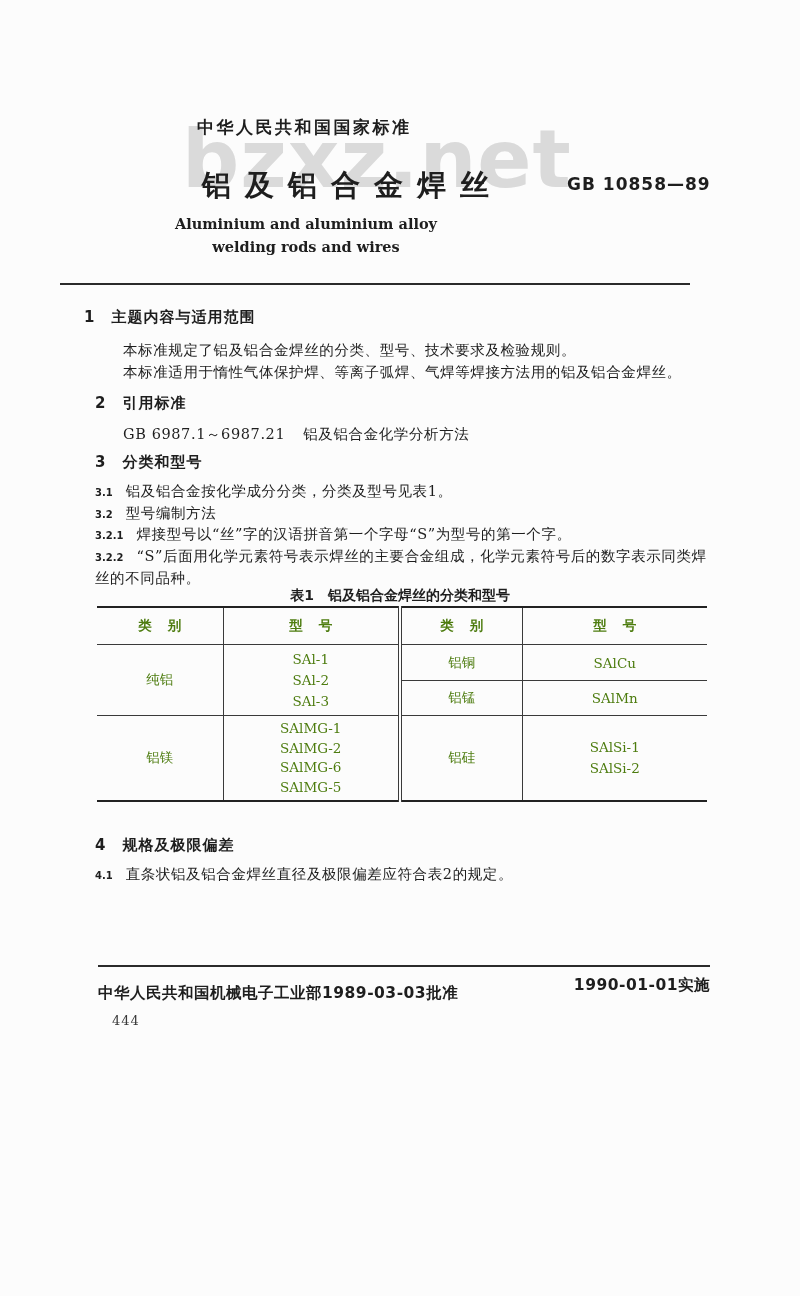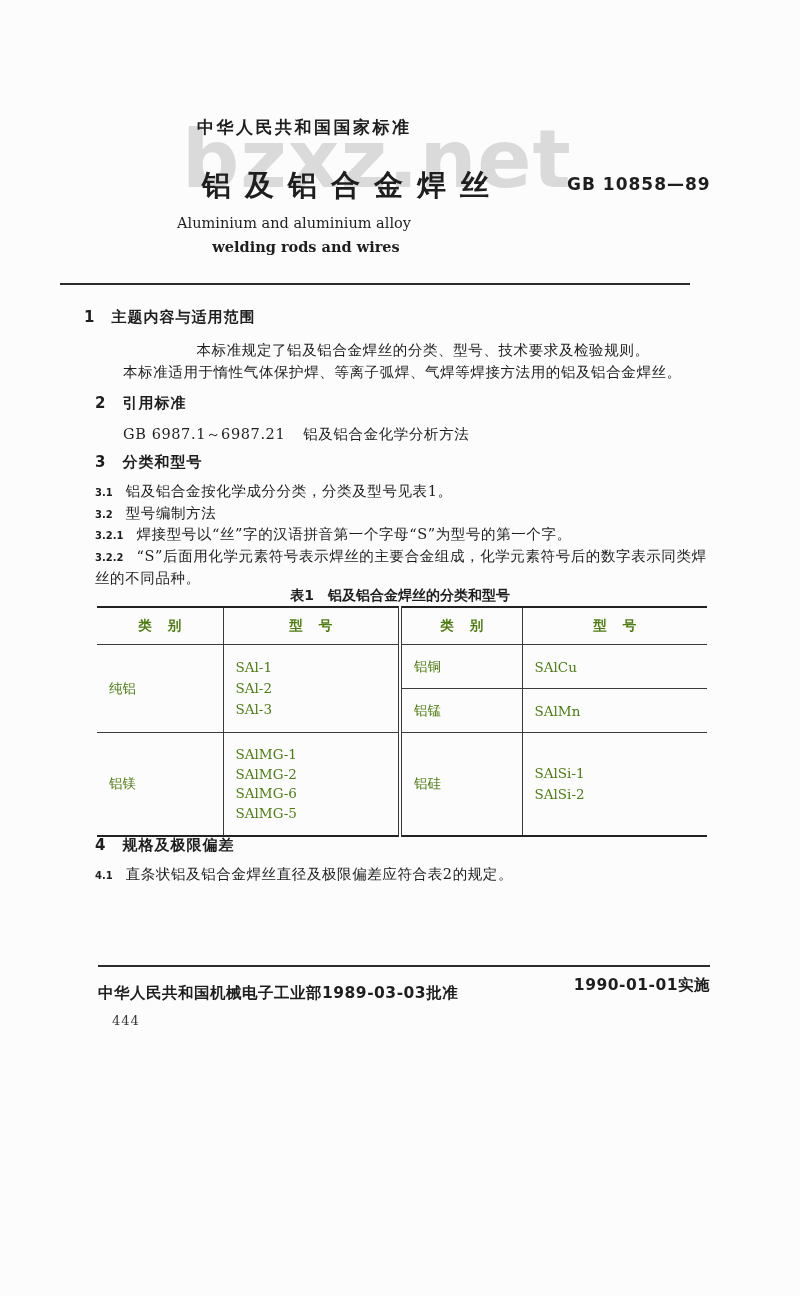--- a/index.html
+++ b/index.html
@@ -17,21 +17,21 @@
     top:120px;left:182px;
     font-family:"DejaVu Sans","Liberation Sans",sans-serif;
     font-weight:700;font-size:80px;line-height:1;
     color:#dadada;letter-spacing:1px;user-select:none;
   }
 
   
   .org-line{top:116px;left:197px;font-weight:700;font-size:17px;letter-spacing:2.5px;}
   .doc-title{top:166px;left:202px;font-weight:700;font-size:29px;letter-spacing:14px;white-space:nowrap;}
   .std-no{top:174px;left:567px;font-weight:600;font-size:17px;letter-spacing:1px;}
-  .en1{top:215px;left:144px;width:300px;text-align:center;font-weight:400;font-size:14.5px;}
+  .en1{top:215px;left:156px;width:300px;text-align:center;font-weight:700;font-size:14.5px;}
   .en2{top:238px;left:156px;width:300px;text-align:center;font-weight:700;font-size:14.5px;}
   .hr-top{top:283px;left:60px;width:630px;height:2px;background:#2b2b2b;}
 
   
   .sec-head{font-weight:700;font-size:15px;letter-spacing:1px;}
   .sec-head .no{margin-right:16px;}
   .para{font-size:14.5px;letter-spacing:0.6px;line-height:21px;}
   .clause{font-size:14.5px;letter-spacing:0.6px;line-height:21px;width:619px;}
   .clause .cno{font-family:"DejaVu Sans","Liberation Sans",sans-serif;font-weight:700;font-size:10px;letter-spacing:0;margin-right:13px;}
   .ref-no{margin-right:18px;}
@@ -39,21 +39,21 @@
   
   .tbl-caption{top:587px;left:250px;width:300px;text-align:center;font-weight:700;font-size:14px;}
   .tbl-caption .cap-label{margin-right:14px;}
   table.t1{
     position:absolute;top:606px;left:97px;
     border-collapse:collapse;table-layout:fixed;width:610px;
     border-top:2px solid #222;border-bottom:2px solid #222;
     font-size:13.5px;color:#4d7c0f;
   }
   table.t1 th{font-weight:700;font-size:13.5px;letter-spacing:16px;text-indent:16px;border-bottom:1px solid #3a3a3a;height:34px;}
-  table.t1 td{vertical-align:middle;padding:12px;}
+  table.t1 td{text-align:center;vertical-align:middle;padding:3px;}
   .vr{border-right:1px solid #3a3a3a;}
   .dbl{border-left:4px double #3a3a3a;}
   .hb{border-bottom:1px solid #3a3a3a;}
   .r1{height:36px;} .r2{height:35px;} .r3{height:79px;}
   .model-line{line-height:21px;}
   .model-line4{line-height:19.5px;}
 
   
   .hr-bottom{top:965px;left:98px;width:612px;height:2px;background:#2b2b2b;}
   .foot-left{top:975px;left:98px;font-weight:700;font-size:15.5px;letter-spacing:0.5px;margin-top:8px;}
@@ -68,21 +68,21 @@
 <div class="abs org-line sans">中华人民共和国国家标准</div>
 <div class="abs doc-title sans">铝及铝合金焊丝</div>
 <div class="abs std-no sans">GB 10858—89</div>
 <div class="abs en1">Aluminium and aluminium alloy</div>
 <div class="abs en2">welding rods and wires</div>
 <div class="abs hr-top"></div>
 
 <div class="abs sec-head sans" style="top:308px;left:84px;">
   <span class="no">1</span><span>主题内容与适用范围</span>
 </div>
-<div class="abs para" style="top:340px;left:123px;width:600px;text-align:center;">本标准规定了铝及铝合金焊丝的分类、型号、技术要求及检验规则。</div>
+<div class="abs para" style="top:340px;left:123px;width:600px;">本标准规定了铝及铝合金焊丝的分类、型号、技术要求及检验规则。</div>
 <div class="abs para" style="top:362px;left:123px;width:600px;">本标准适用于惰性气体保护焊、等离子弧焊、气焊等焊接方法用的铝及铝合金焊丝。</div>
 
 <div class="abs sec-head sans" style="top:394px;left:95px;">
   <span class="no">2</span><span>引用标准</span>
 </div>
 <div class="abs para" style="top:424px;left:123px;width:600px;">
   <span class="ref-no">GB 6987.1～6987.21</span><span>铝及铝合金化学分析方法</span>
 </div>
 
 <div class="abs sec-head sans" style="top:453px;left:95px;">

